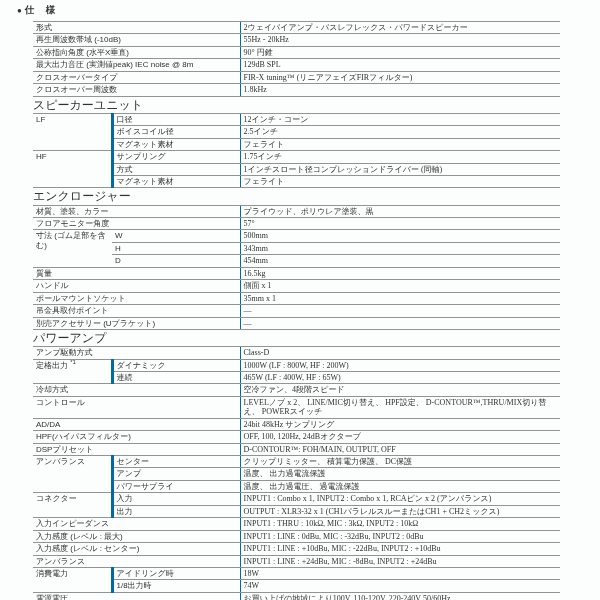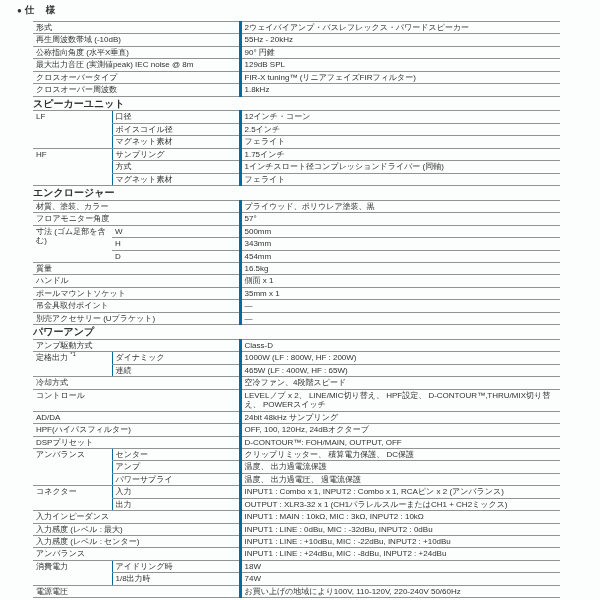--- a/index.html
+++ b/index.html
@@ -25,27 +25,27 @@
     font-size:8px;
     line-height:1.18;
     padding:1px 3px 1px 3px;
     border-top:1px solid #8f9494;
     border-bottom:1px solid #8f9494;
     vertical-align:top;
     overflow:hidden;
     word-break:break-word;
   }
   td.label{padding-left:0;}
-  td.sub{border-left:1px solid #0369a1;}
+  td.sub{border-left:3px solid #0369a1;}
   td.sub.nodiv{border-left:none;}
-  td.value{border-left:3px solid #0369a1;}
+  td.value{border-left:1px solid #0369a1;font-family:Liberation Serif, serif;}
   tr.section-row td{
-    font-weight:bold;
+    font-weight:normal;
     padding-left:0;
-    font-size:10px;
+    font-size:12px;
   }
   sup{font-size:6px;vertical-align:super;line-height:0;}
   .footnotes{margin-top:4px;font-size:7px;line-height:1.32;color:#383c3c;}
   .footnotes .fn{margin:0 0 1px 0;}
 </style>
 </head>
 <body>
 
 <div class="page">
   <div class="title">
@@ -210,21 +210,21 @@
           <td class="label" rowspan="2">コネクター</td>
           <td class="sub">入力</td>
           <td class="value">INPUT1 : Combo x 1, INPUT2 : Combo x 1, RCAピン x 2 (アンバランス)</td>
         </tr>
         <tr>
           <td class="sub">出力</td>
           <td class="value">OUTPUT : XLR3-32 x 1 (CH1パラレルスルーまたはCH1 + CH2ミックス)</td>
         </tr>
         <tr>
           <td class="label" colspan="2">入力インピーダンス</td>
-          <td class="value">INPUT1 : MAIN : 10kΩ, MIC : 3kΩ, INPUT2 : 10kΩ</td>
+          <td class="value">INPUT1 : THRU : 10kΩ, MIC : 3kΩ, INPUT2 : 10kΩ</td>
         </tr>
         <tr>
           <td class="label" colspan="2">入力感度 (レベル : 最大)</td>
           <td class="value">INPUT1 : LINE : 0dBu, MIC : -32dBu, INPUT2 : 0dBu</td>
         </tr>
         <tr>
           <td class="label" colspan="2">入力感度 (レベル : センター)</td>
           <td class="value">INPUT1 : LINE : +10dBu, MIC : -22dBu, INPUT2 : +10dBu</td>
         </tr>
         <tr>

